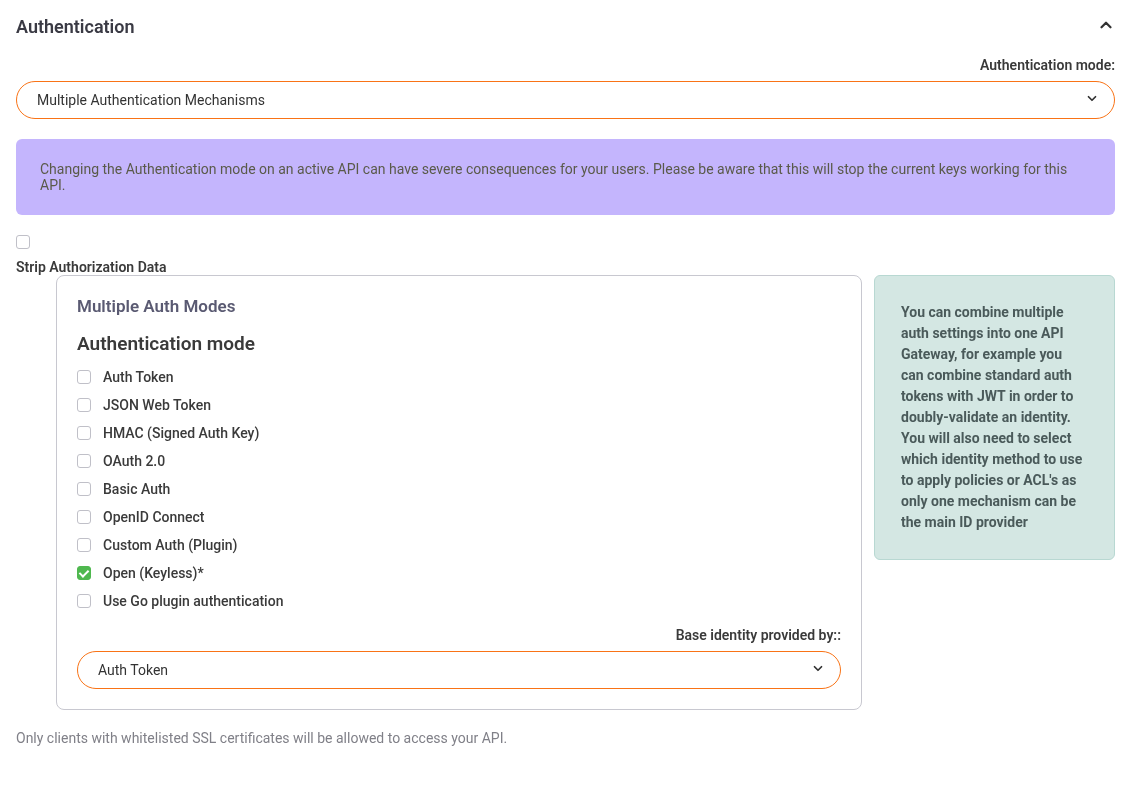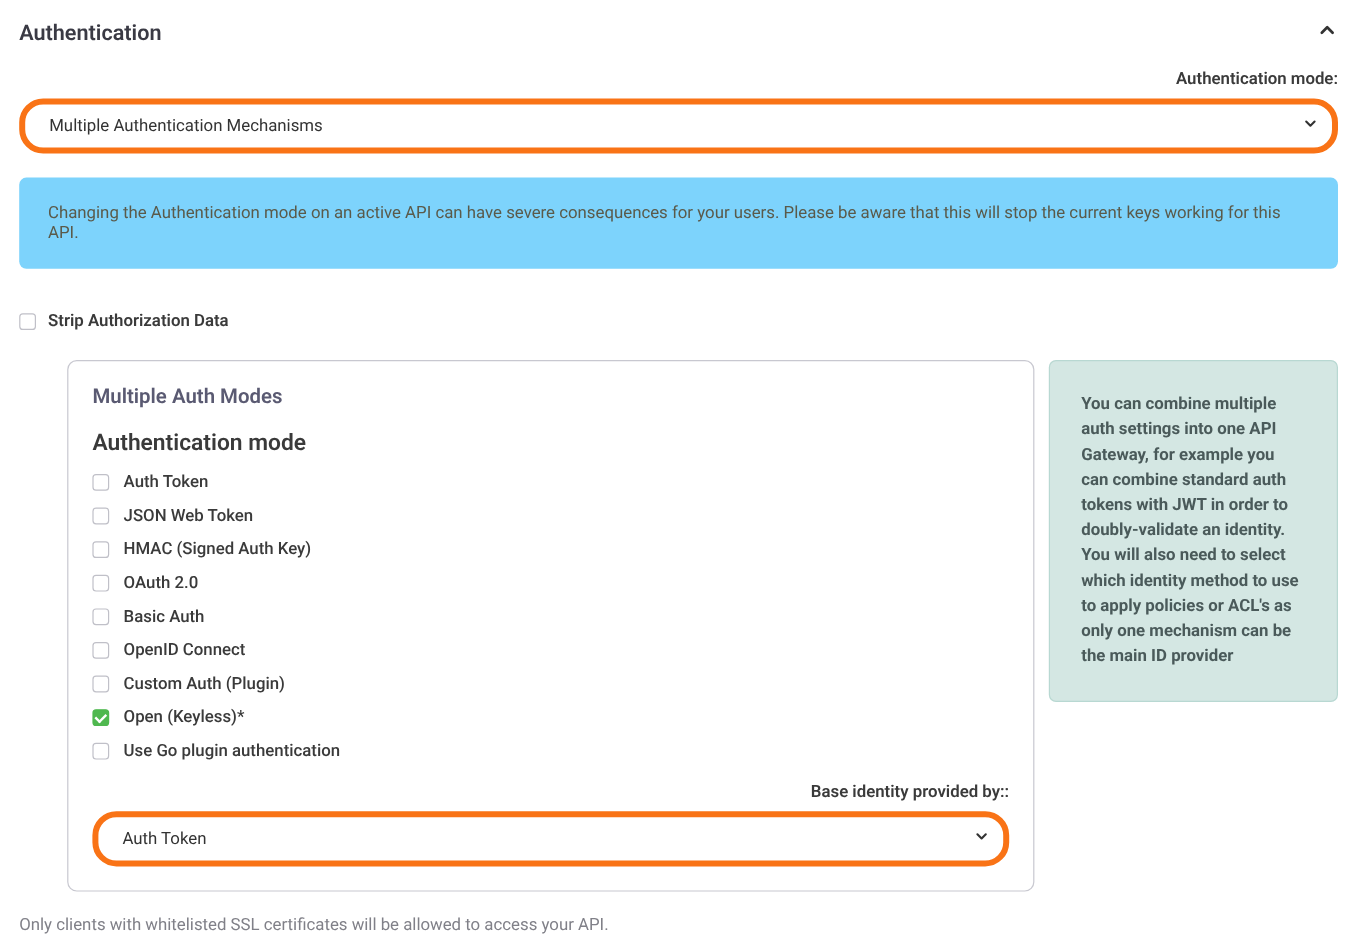--- a/index.html
+++ b/index.html
@@ -39,50 +39,50 @@
       text-align: right;
     }
     .select-wrapper {
       position: relative;
       width: 100%;
       margin-bottom: 20px;
     }
     .select-field {
       width: 100%;
       padding: 10px 40px 10px 20px;
-      border: 5px solid #f97316;
+      border: 1px solid #f97316;
       border-radius: 20px;
       background: #fff;
       font-size: 14px;
       color: #333;
       cursor: pointer;
       appearance: none;
       outline: none;
     }
     .select-chevron {
       position: absolute;
       right: 16px;
       top: 50%;
       transform: translateY(-50%);
       pointer-events: none;
       color: #333;
     }
     .warning-box {
-      background: #7dd3fc;
+      background: #c4b5fd;
       border-radius: 6px;
       padding: 22px 24px;
-      margin-bottom: 36px;
+      margin-bottom: 20px;
       font-size: 14px;
       color: #5a5a4a;
     }
     .checkbox-row {
       display: flex;
-      align-items: center;
       gap: 10px;
-      margin-bottom: 24px;
+      margin-bottom: 0;
+      flex-direction: column;
     }
     .checkbox {
       width: 14px;
       height: 14px;
       border: 1px solid #c0c0c8;
       border-radius: 3px;
       display: inline-flex;
       align-items: center;
       justify-content: center;
       cursor: pointer;

